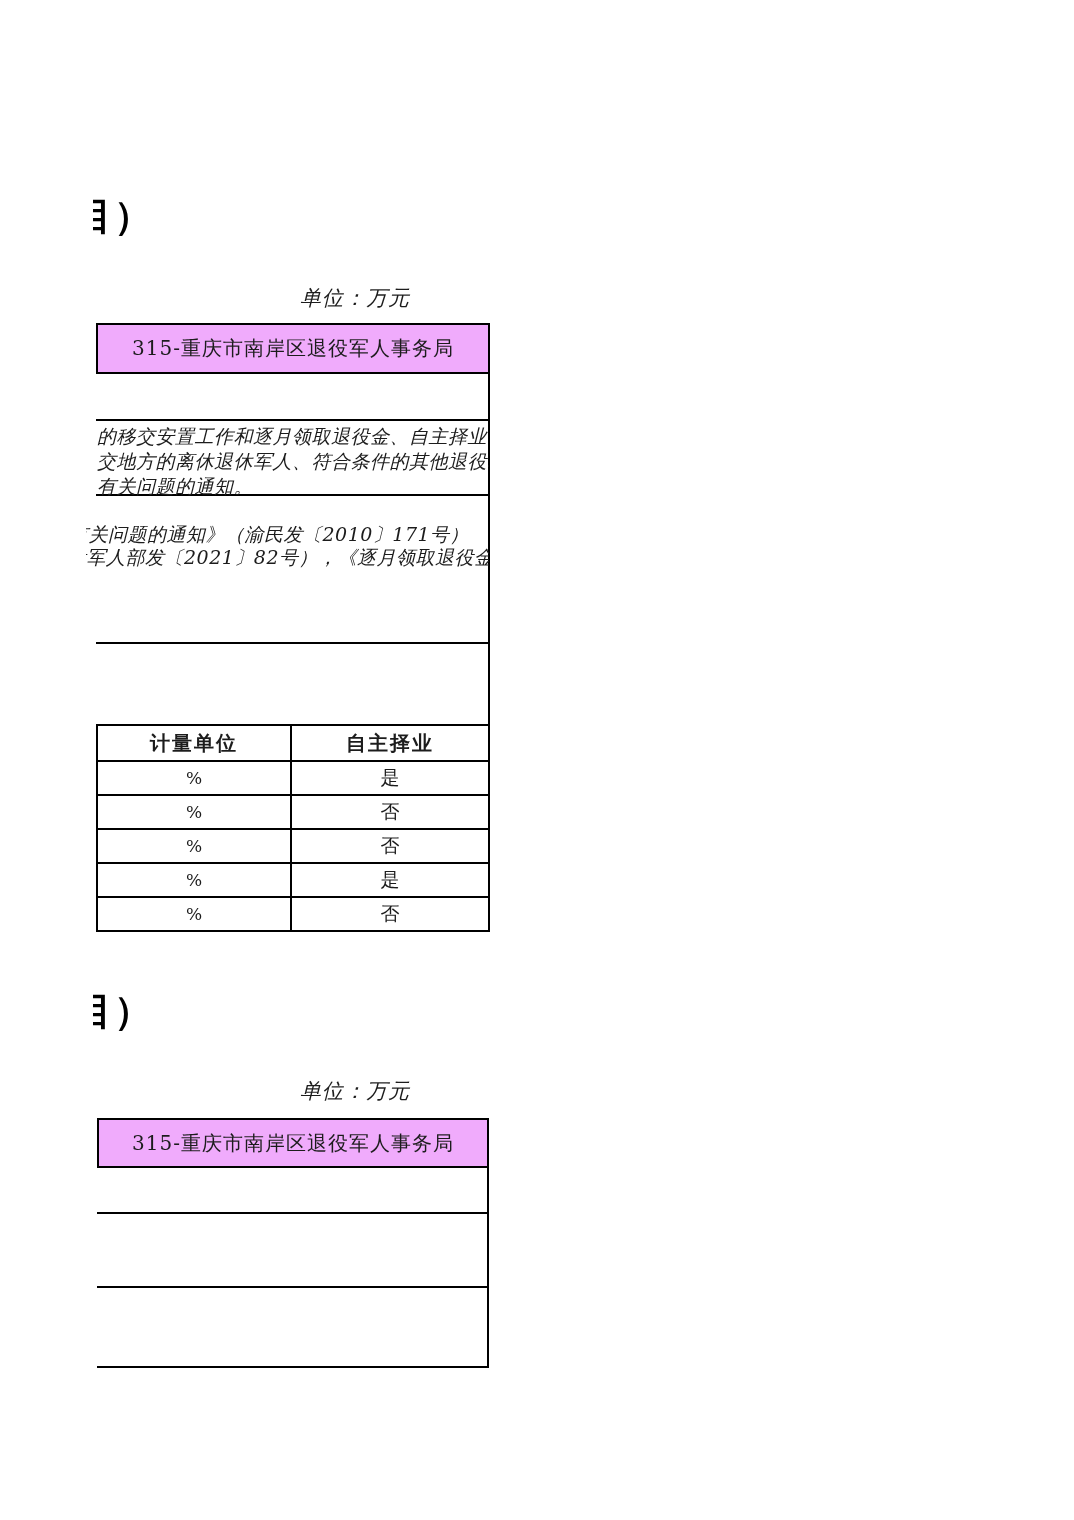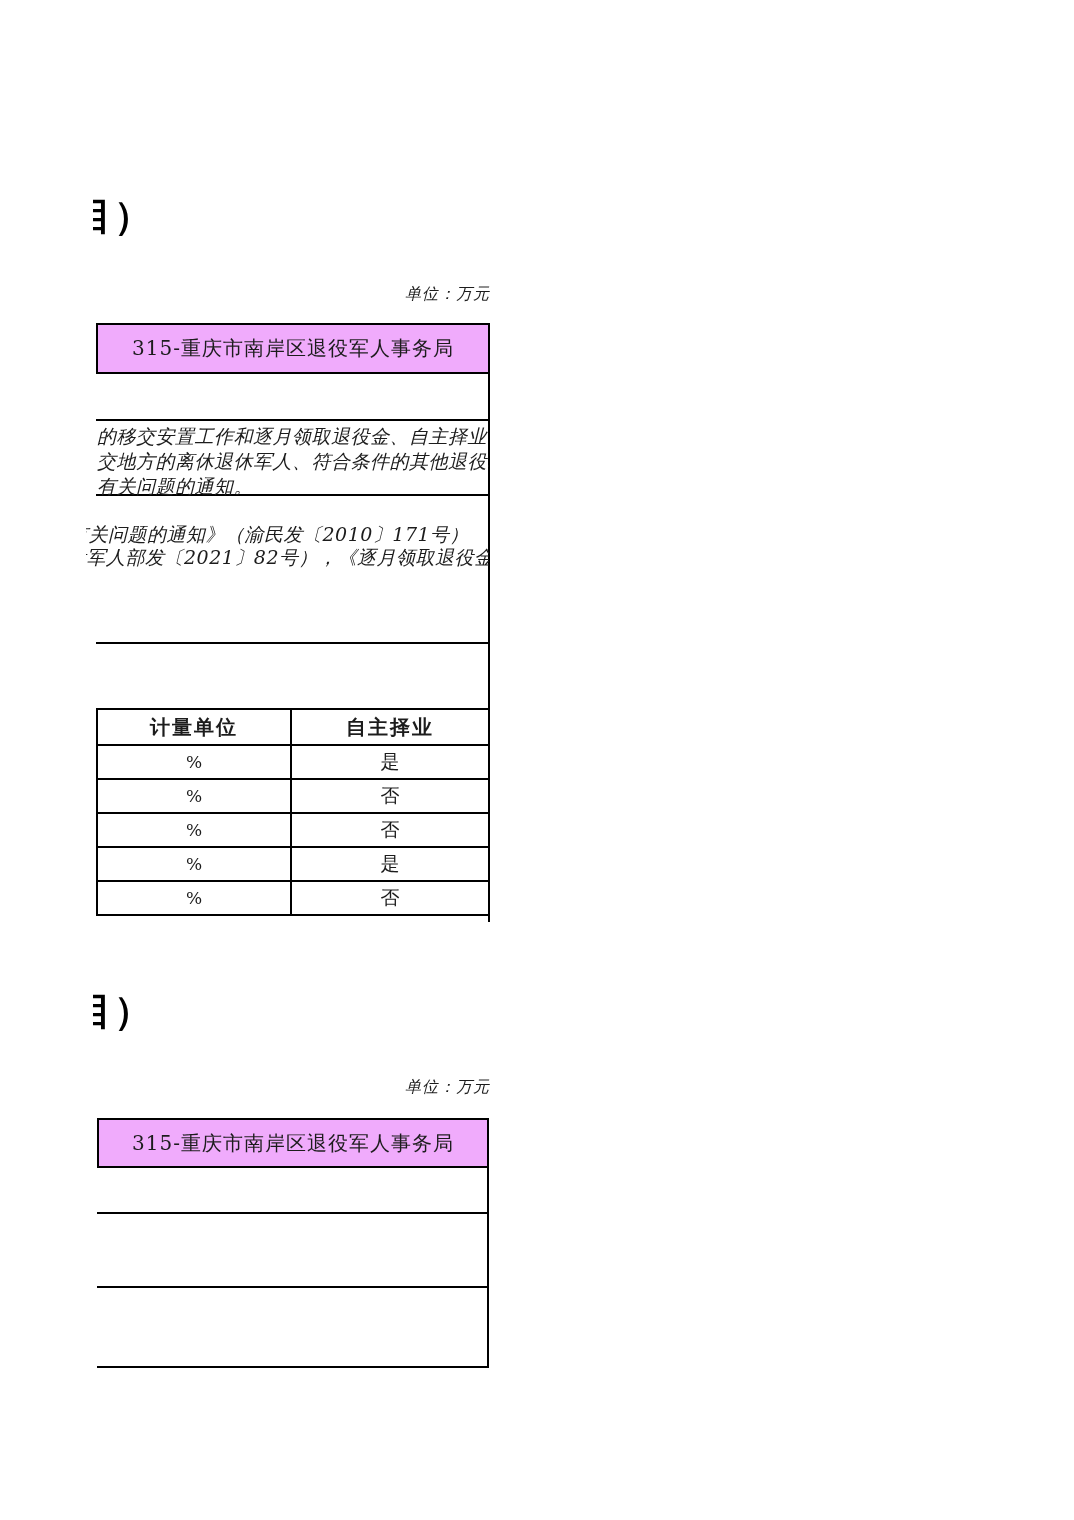--- a/index.html
+++ b/index.html
@@ -18,22 +18,22 @@
   }
   .heading-clip .frag{
     display:inline-block;margin-left:-19px;
     font-size:38px;font-weight:bold;line-height:46px;color:#000;
     letter-spacing:2px;
   }
   .h1-pos{top:193px;}
   .h2-pos{top:988px;}
   
   .unit-label{
-    position:absolute;left:300px;width:190px;text-align:right;
-    font-size:16px;font-style:italic;letter-spacing:1px;
+    position:absolute;left:300px;width:190px;
+    font-size:21px;font-style:italic;letter-spacing:1px;
   }
   .u1-pos{top:284px;}
   .u2-pos{top:1077px;}
   
   .org-box{
     position:absolute;border:2px solid #000;background:#f0abfc;
     display:flex;align-items:center;justify-content:center;
     font-size:20px;letter-spacing:1px;
   }
   .org1-pos{left:96px;top:323px;width:390px;height:47px;}
@@ -55,21 +55,21 @@
   .refs-clip .ref-line{
     font-size:19px;font-style:italic;line-height:23px;
     letter-spacing:0.5px;white-space:nowrap;
   }
   .ref-m0{margin-left:11px;}
   .ref-m1{margin-left:-5px;}
   .ref-m2{margin-left:-17px;}
   .ref-m3{margin-left:-19px;}
   
   .ind-table{
-    position:absolute;left:96px;top:708px;
+    position:absolute;left:96px;top:724px;
     border-collapse:collapse;table-layout:fixed;border-radius:25px;
   }
   .ind-table th,.ind-table td{
     border:2px solid #000;text-align:center;vertical-align:middle;
     padding:0;background:#fff;
   }
   .ind-table th{
     width:192px;height:34px;font-size:20px;font-weight:bold;letter-spacing:2px;
   }
   .ind-table th.col2{width:196px;}

